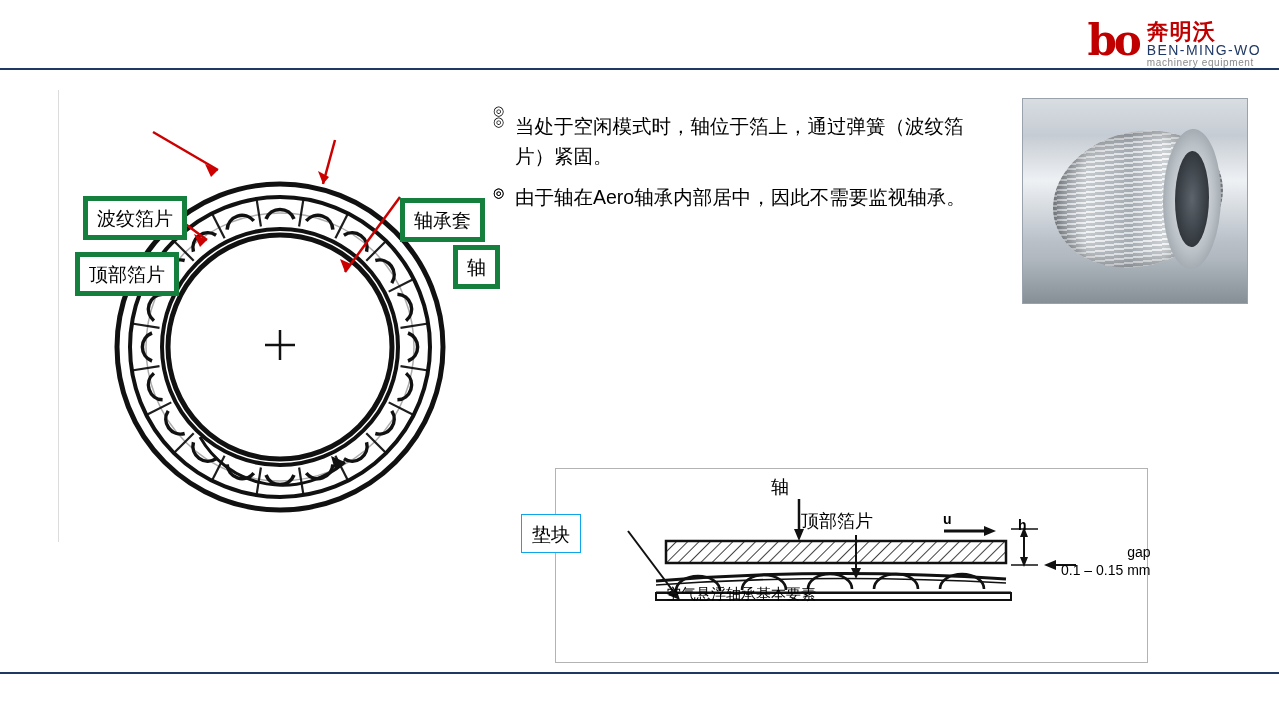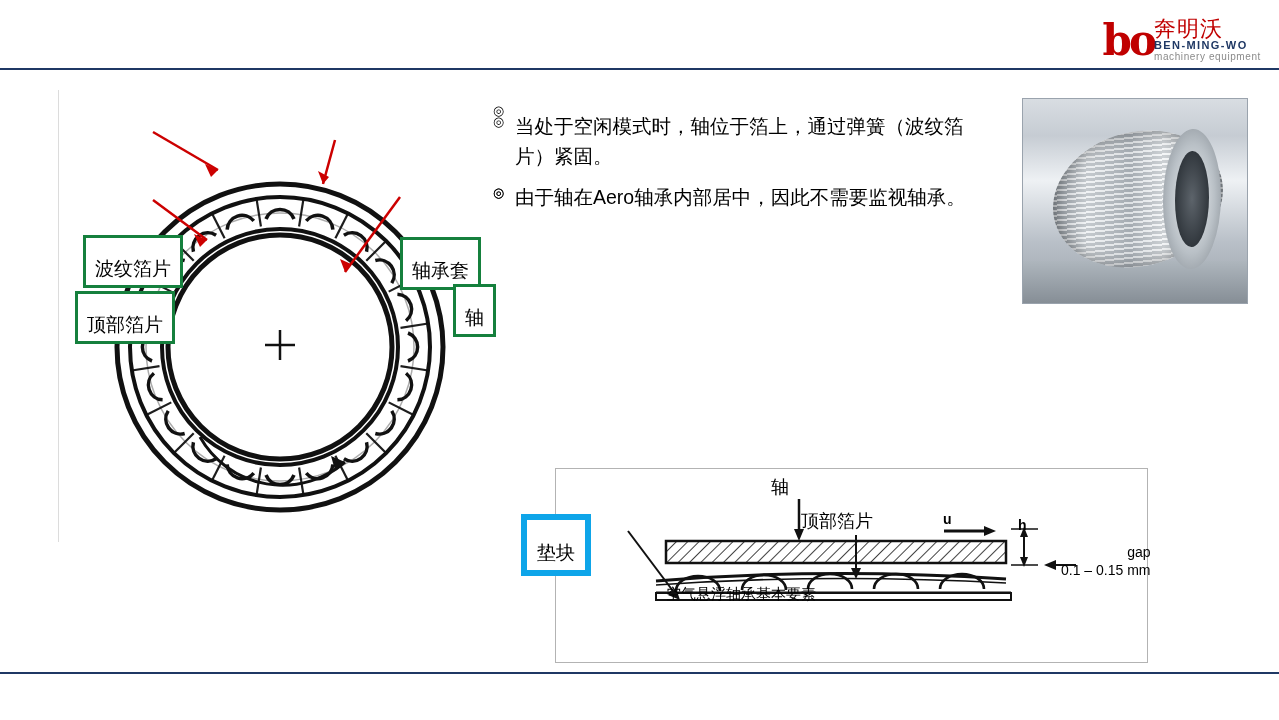--- a/index.html
+++ b/index.html
@@ -18,63 +18,63 @@
 
   
   .header-rule {
     position: absolute;
     left: 0; top: 68px;
     width: 1279px; height: 2px;
     background: #1f3864;
   }
   .logo {
     position: absolute;
-    right: 18px; top: 6px;
+    right: 18px; top: 20px;
     width: 220px; height: 56px;
     display: flex;
-    align-items: flex-end;
+    align-items: flex-start;
     justify-content: flex-end;
+    gap: 8px;
   }
   .logo-mark {
     font-family: "DejaVu Serif", serif;
     font-size: 42px;
     font-weight: bold;
     color: #c00000;
     line-height: 1;
     letter-spacing: -3px;
   }
   .logo-text { display: flex; flex-direction: column; line-height: 1.05; }
   .logo-cn {
-    font-size: 22px; font-weight: normal; color: #c00000;
+    font-size: 22px; font-weight: bold; color: #c00000;
     letter-spacing: 1px;
   }
   .logo-en {
-    font-size: 11px; font-weight: bold; color: #1f3864;
+    font-size: 14px; font-weight: normal; color: #1f3864;
     letter-spacing: 1.4px;
   }
   .logo-sub {
     font-size: 10px; color: #8a8a8a; letter-spacing: 0.6px;
   }
 
   
   #bearing-figure {
     position: absolute;
     left: 55px; top: 92px;
     width: 440px; height: 450px;
   }
   .callout-box {
     position: absolute;
     background: #ffffff;
-    border: 3px solid #15803d;
+    border: 5px solid #15803d;
     font-size: 19px;
     color: #000000;
-    padding: 21px 9px 5px 9px;
+    padding: 8px 9px 5px 9px;
     white-space: nowrap;
     line-height: 1.1;
-    margin-top: 39px;
   }
   #cb-corr  { left: 28px;  top: 104px; }
   #cb-top   { left: 20px;  top: 160px; }
   #cb-sleeve{ left: 345px; top: 106px; }
   #cb-shaft { left: 398px; top: 153px; }
 
   
   .bullets {
     position: absolute;
     left: 493px; top: 100px;
@@ -153,22 +153,22 @@
     position: absolute;
     font-size: 18px;
     color: #000000;
     white-space: nowrap;
   }
   #sl-shaft { left: 215px; top: 6px; }
   #sl-topfoil { left: 245px; top: 40px; }
   #sl-pad {
     left: -35px; top: 45px;
     background: #ffffff;
-    border: 6px solid #0ea5e9;
-    padding: 20px 10px 4px 10px;
+    border: 1px solid #0ea5e9;
+    padding: 7px 10px 4px 10px;
     font-size: 19px;
   }
   #sl-gap {
     left: 505px; top: 75px;
     font-size: 14px;
     line-height: 1.25;
     text-align: right;
   }
   #sl-h { left: 462px; top: 48px; font-weight: bold; font-size: 14px; }
   #sl-u { left: 387px; top: 42px; font-weight: bold; font-size: 14px; }

